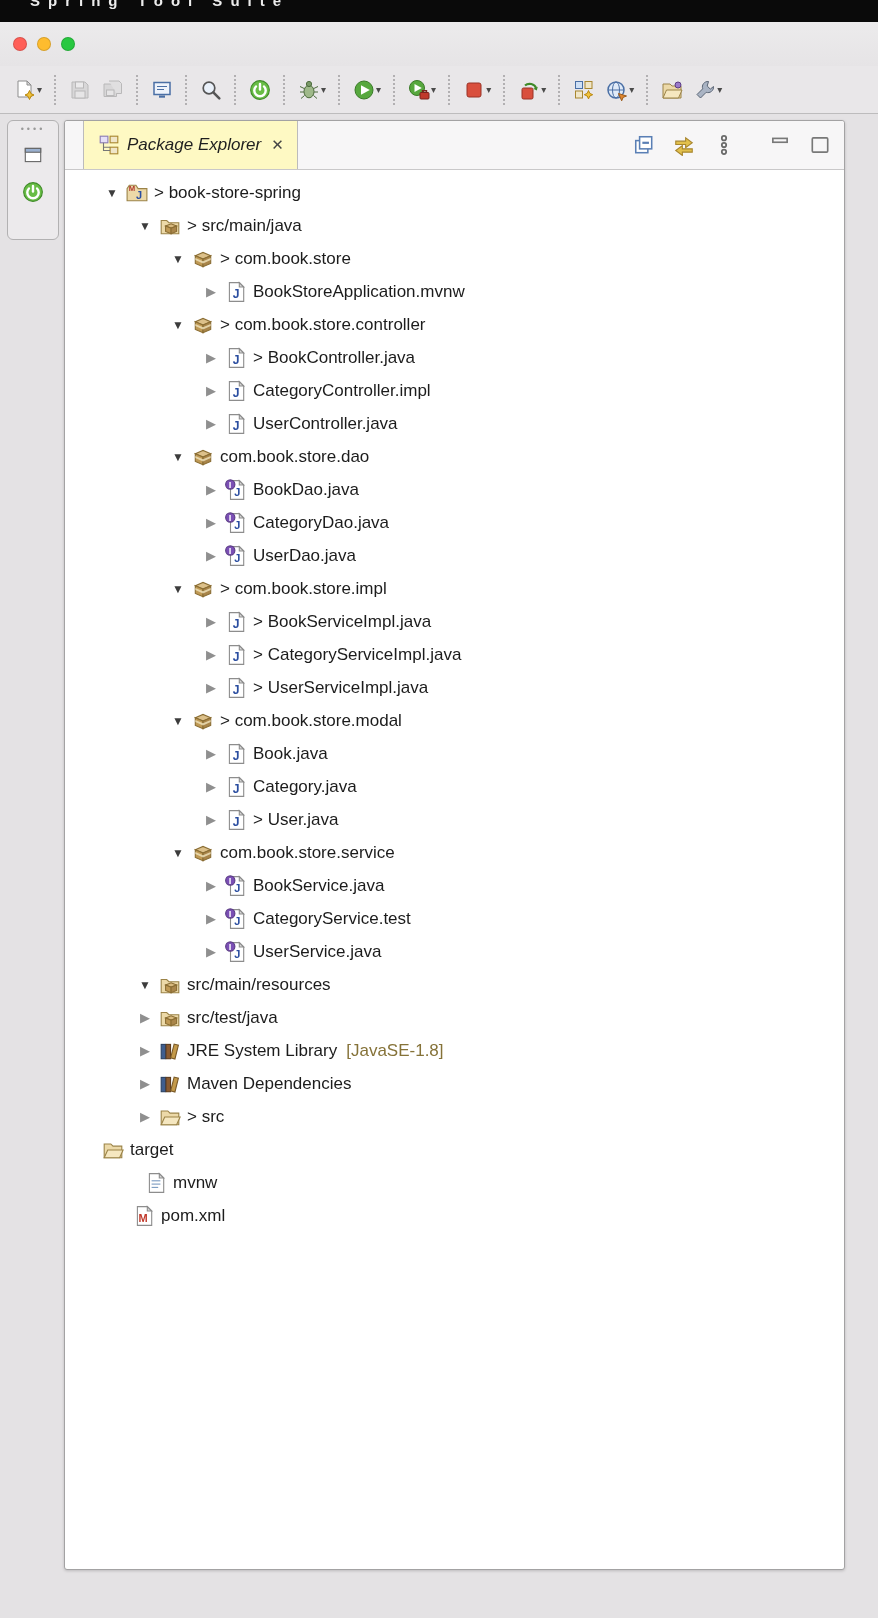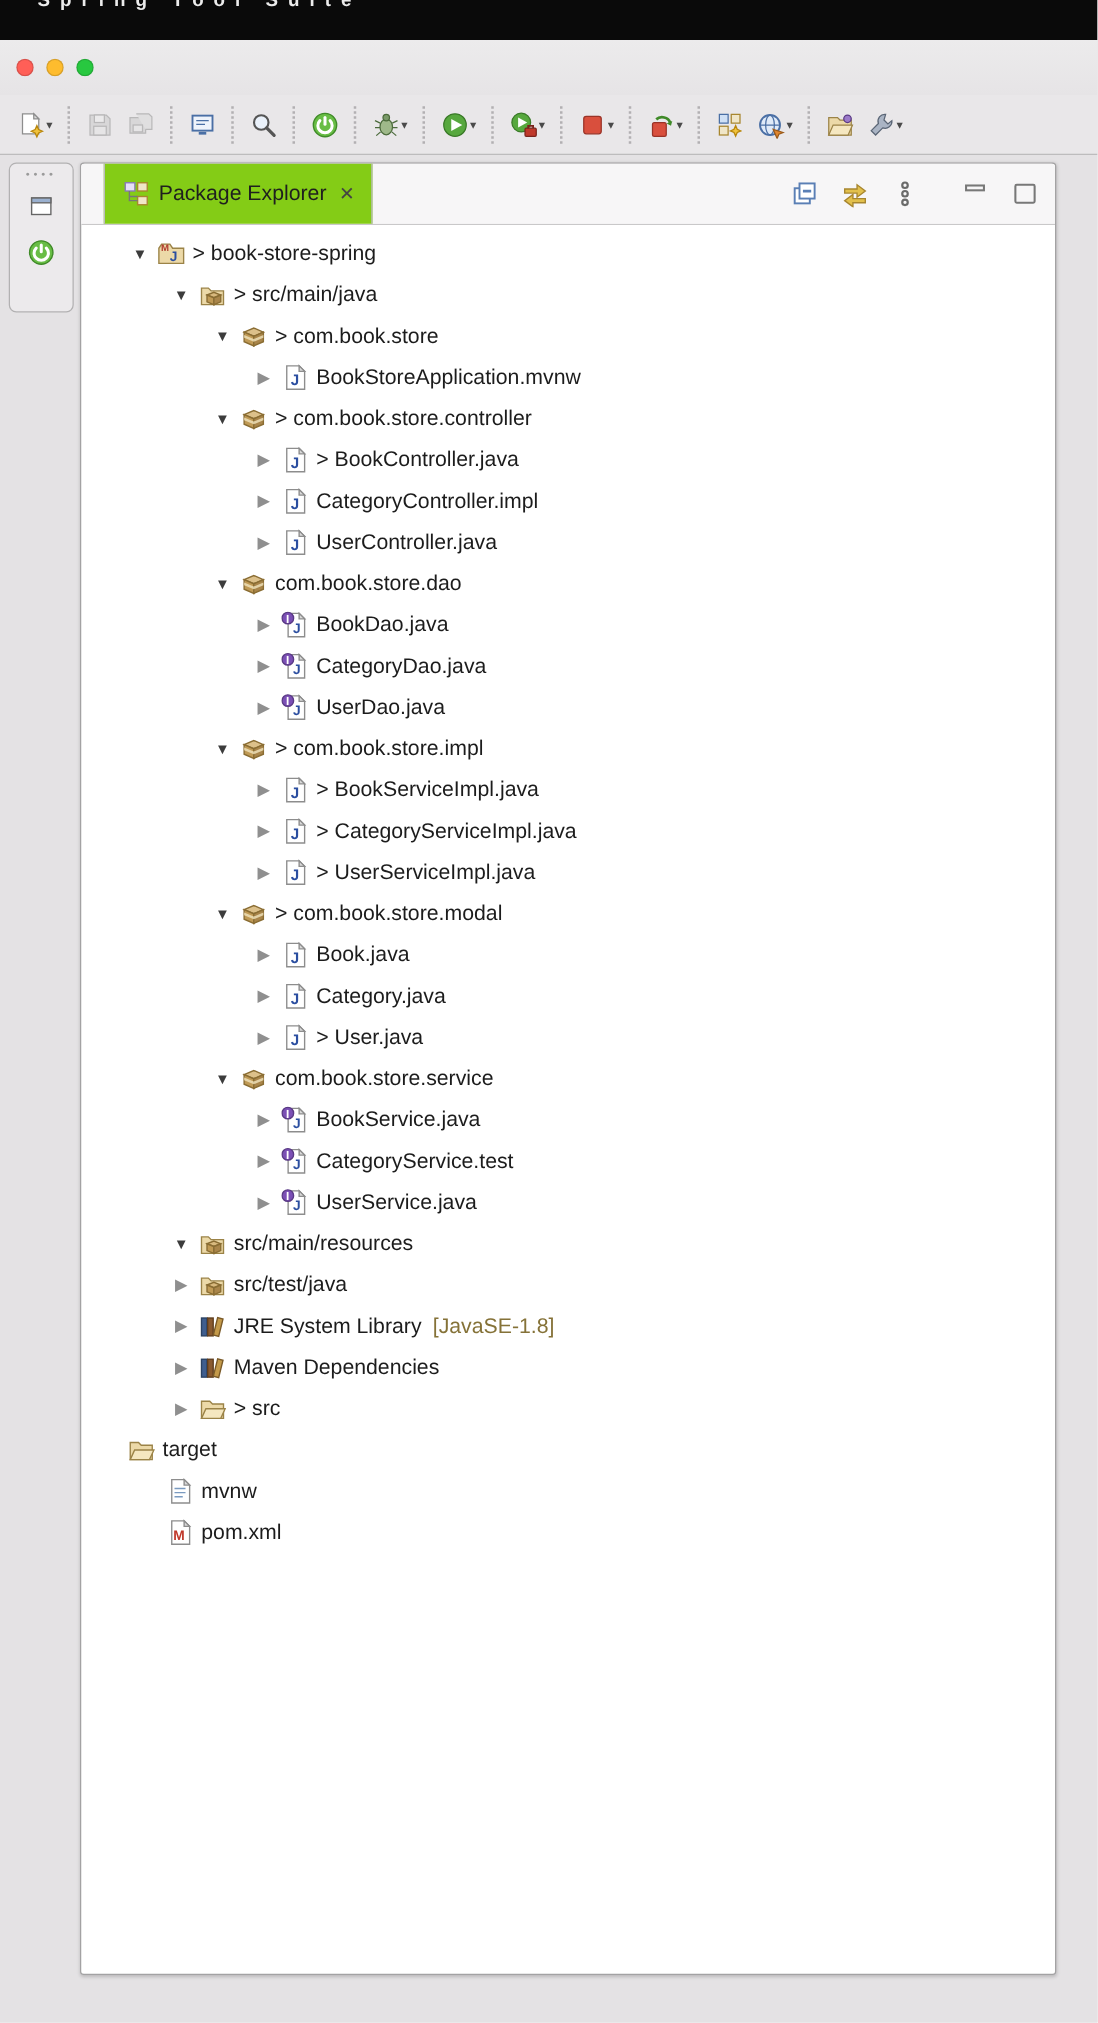--- a/index.html
+++ b/index.html
@@ -1,20 +1,20 @@
 <!DOCTYPE html>
 <html style="--dec-text: #857238; --tree-text: #1c1c1c;"><head>
 <meta charset="utf-8">
 <style>
   html,body{margin:0;padding:0;width:878px;height:1618px;overflow:hidden;
     font-family:"Liberation Sans","DejaVu Sans",sans-serif;background:#e4e2e4;}
   .window{position:relative;width:878px;height:1618px;}
 
   
-  .menustrip{height:32px;background:#0a0a0a;overflow:hidden;}
+  .menustrip{height:22px;background:#0a0a0a;overflow:hidden;}
   .menustrip span{display:block;line-height:27px;transform:translateY(-13px);
     color:#ececec;font-weight:bold;font-size:15px;padding-left:30px;white-space:nowrap;letter-spacing:8px;}
 
   
   .titlebar{height:44px;background:linear-gradient(#ecebec,#e6e4e6);display:flex;align-items:center;padding-left:13px;}
   .traffic{width:14px;height:14px;border-radius:50%;margin-right:10px;border:1px solid rgba(0,0,0,.15);box-sizing:border-box;cursor:default;}
 
   
   .toolbar{height:47px;background:#e9e7e9;border-bottom:1px solid #bdbcbd;display:flex;align-items:center;padding-left:8px;}
   .tb-btn{display:flex;align-items:center;background:none;border:none;padding:2px 3px;margin:0 2px;cursor:default;}
@@ -30,21 +30,21 @@
   .rail{position:absolute;left:7px;top:6px;width:50px;height:118px;background:#eceaec;
     border:1px solid #b2b1b2;border-radius:6px;display:flex;flex-direction:column;align-items:center;}
   .rail .grip{color:#9a9a9a;font-size:9px;letter-spacing:3px;line-height:12px;margin-top:2px;}
   .rail-btn{background:none;border:none;padding:4px 2px;margin-top:4px;cursor:default;}
 
   
   .panel{position:absolute;left:64px;top:6px;width:781px;height:1450px;background:#ffffff;
     border:1px solid #a3a2a3;border-radius:3px;box-shadow:0 1px 3px rgba(0,0,0,.18);box-sizing:border-box;}
   .panel-header{position:relative;height:48px;border-bottom:1px solid #c9c8c9;background:#f7f6f7;border-radius:3px 3px 0 0;}
   .tab{position:absolute;left:18px;top:0;height:48px;display:inline-flex;align-items:center;gap:7px;
-    padding:0 13px;background:#84cc16;border-left:1px solid #bcbbbc;border-right:1px solid #bcbbbc;box-sizing:border-box;cursor:default;}
+    padding:0 13px;background:#fef9c3;border-left:1px solid #bcbbbc;border-right:1px solid #bcbbbc;box-sizing:border-box;cursor:default;font-style:italic;}
   .tab .lbl{font-size:17px;color:#1f1f1f;white-space:nowrap;}
   .tab .close{font-size:15px;font-weight:bold;color:#444;margin-left:3px;cursor:default;}
   .hdr-icons{position:absolute;right:12px;top:0;height:48px;display:flex;align-items:center;gap:15px;}
   .hdr-btn{background:none;border:none;padding:1px;cursor:default;display:flex;}
   .hdr-btn.gap{margin-left:16px;}
 
   
   .tree{padding-top:6px;overflow:hidden;}
   .row{height:33px;display:flex;align-items:center;white-space:nowrap;cursor:default;}
   .arrow{display:inline-flex;width:26px;justify-content:center;font-size:12px;color:#3c3c3c;flex:none;}
@@ -655,21 +655,21 @@
           </div>
           <div class="row" style="padding-left: 36px;">
             <span class="icn">
               <svg viewBox="0 0 20 20">
                 <path d="M2 4.5 h6 l2 2 h8 v10.5 H2z" fill="#ecd9a8" stroke="#9b8347"></path>
                 <path d="M2 17 l3.2-7 h14 l-3.2 7z" fill="#f5e7c0" stroke="#9b8347"></path>
               </svg>
             </span>
             <span class="lbl">target</span>
           </div>
-          <div class="row" style="padding-left: 67px;">
+          <div class="row" style="padding-left: 67px; margin-left: 12px;">
             <span class="icn">
               <svg viewBox="0 0 20 20">
                 <path d="M4 1.5 h9 l4 4 V18.5 H4z" fill="#fff" stroke="#8d8d8d"></path>
                 <path d="M13 1.5 l4 4 h-4z" fill="#d9d9d9" stroke="#8d8d8d"></path>
                 <g stroke="#7a9ac0">
                   <line x1="6" y1="8" x2="14" y2="8"></line>
                   <line x1="6" y1="11" x2="14" y2="11"></line>
                   <line x1="6" y1="14" x2="12" y2="14"></line>
                 </g>
               </svg>

